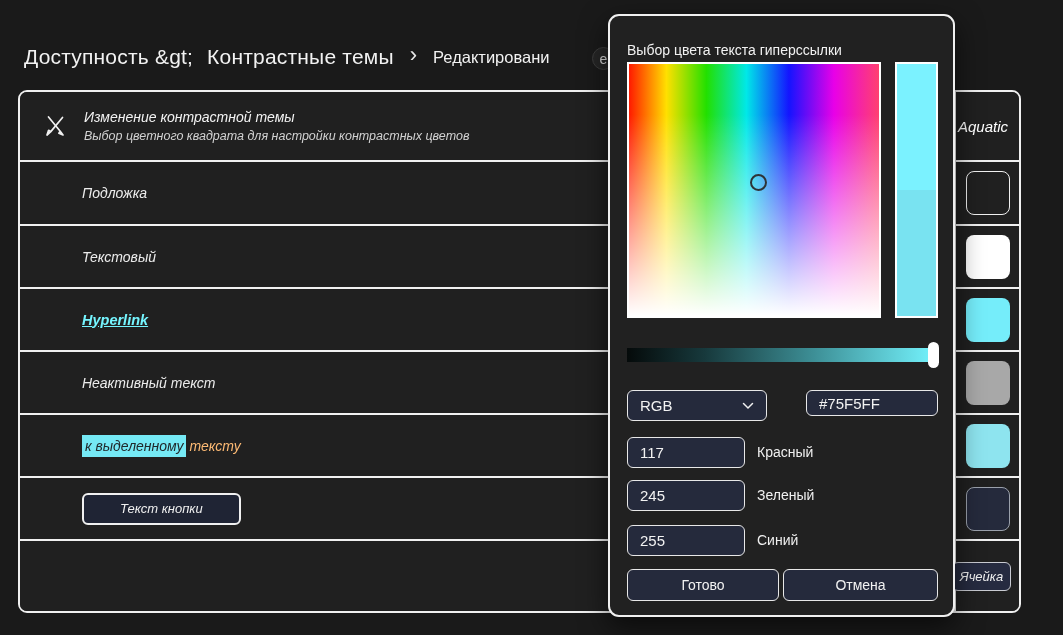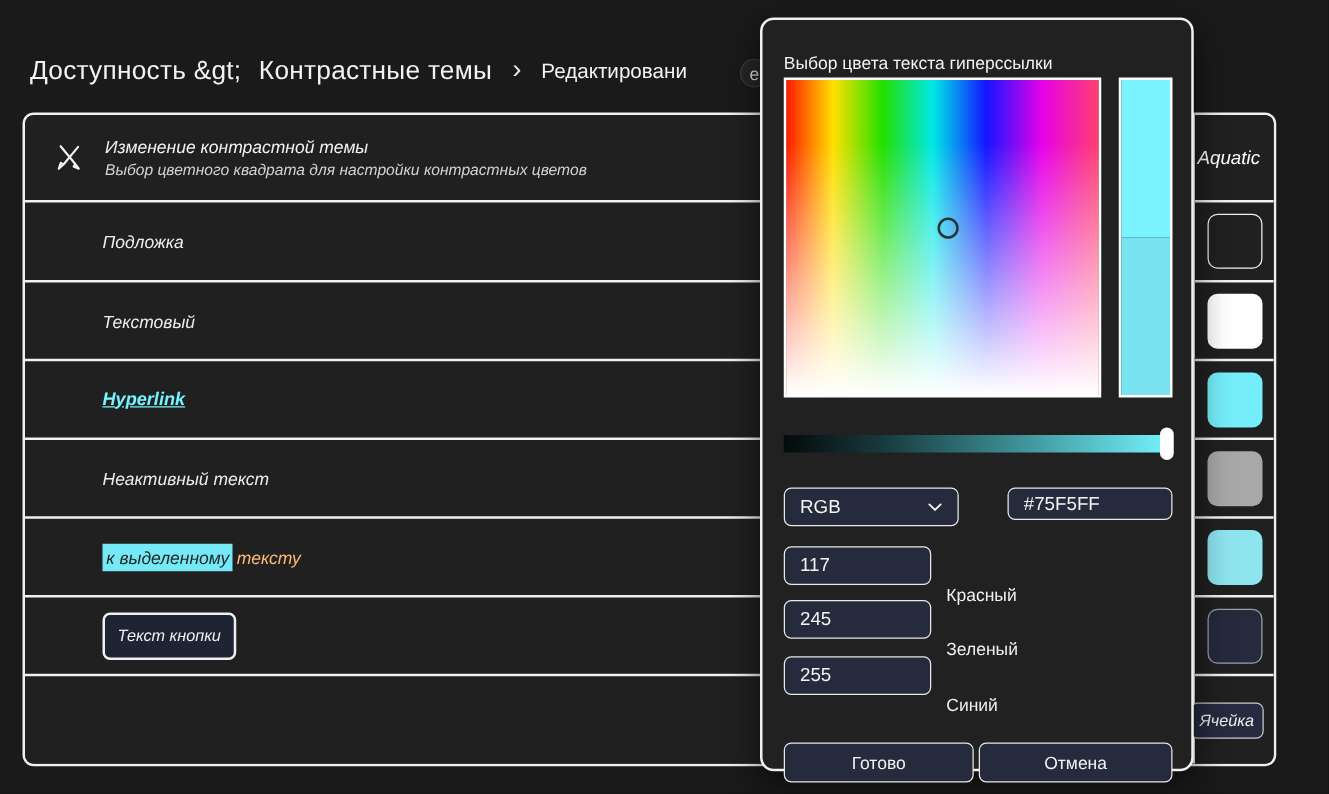--- a/index.html
+++ b/index.html
@@ -28,21 +28,21 @@
   .icon-box { width:26px; height:26px; flex:0 0 auto; display:flex; align-items:center; justify-content:center; }
   .htext .t1 { font-size:14px; color:#f2f2f2; margin-bottom:4px; }
   .htext .t2 { font-size:12.5px; color:#d2d2d2; }
   .theme-name-cell { justify-content:flex-start; padding-left:2px; font-size:15px; color:#fff; }
   .swatch { width:44px; height:44px; border-radius:8px; }
   .swatch.bordered { border:1.5px solid #f0f0f0; }
   .swatch.navy-border { border:1.5px solid #9aa0ab; }
   .link-preview { color:#75F5FF; font-weight:bold; text-decoration:underline; font-size:14.5px; }
   .hl { background:#75E9F5; color:#20282b; padding:3px 2px 3px 3px; }
   .dim-rest { color:#fdba74; }
-  .sample-button { margin-left:62px; height:38px; padding:0 10px; background:#1f2434;
+  .sample-button { margin-left:62px; height:32px; padding:0 36px; background:#1f2434;
     border:2px solid #f0f0f0; border-radius:6px; color:#f0f0f0; font-size:13px;
     font-family:inherit; display:flex; align-items:center; }
   .cell-chip { height:29px; padding:0 7px; background:#262b40; border:1.5px solid #c9cbd2;
     border-radius:6px; color:#f0f0f0; font-size:13px; display:flex; align-items:center;
     transform:translateX(-6px); }
 
   
   .dialog { position:absolute; left:608px; top:14px; width:347px; height:603px; background:#212121;
     border:2px solid #f0f0f0; border-radius:11px; box-shadow:0 10px 28px rgba(0,0,0,0.6); z-index:10; }
   .dlg-title { position:absolute; left:17px; top:26px; font-size:14px; color:#f2f2f2; }
@@ -62,23 +62,23 @@
   .field { position:absolute; background:#252a3c; border:1.5px solid #e8e8e8; border-radius:6px;
     color:#f2f2f2; font-size:15px; font-family:inherit; }
   .dd { left:17px; top:374px; width:140px; height:31px; display:flex; align-items:center;
     justify-content:space-between; padding:0 12px; }
   .dd-chevron { display:flex; }
   input.field { padding:0 12px; outline:none; }
   .hex { left:196px; top:374px; width:132px; height:26px; }
   .ch1 { left:17px; top:421px; width:118px; height:31px; }
   .ch2 { left:17px; top:464px; width:118px; height:31px; }
   .ch3 { left:17px; top:509px; width:118px; height:31px; }
-  .ch-label { position:absolute; left:147px; width:120px; font-size:14px; color:#f0f0f0; line-height:31px;margin-top:24px; }
+  .ch-label { position:absolute; left:147px; width:120px; font-size:14px; color:#f0f0f0; line-height:31px; }
   .lb1 { top:421px; } .lb2 { top:464px; } .lb3 { top:509px; }
-  .dlg-btn { position:absolute; top:578px; height:32px; background:#252a3c; border:1.5px solid #e8e8e8;
+  .dlg-btn { position:absolute; top:553px; height:32px; background:#252a3c; border:1.5px solid #e8e8e8;
     border-radius:6px; color:#f2f2f2; font-size:14px; font-family:inherit;
     display:flex; align-items:center; justify-content:center; }
   .btn-done { left:17px; width:152px; }
   .btn-cancel { left:173px; width:155px; }
 </style>
 </head>
 <body>
 
 <div class="page">
 

